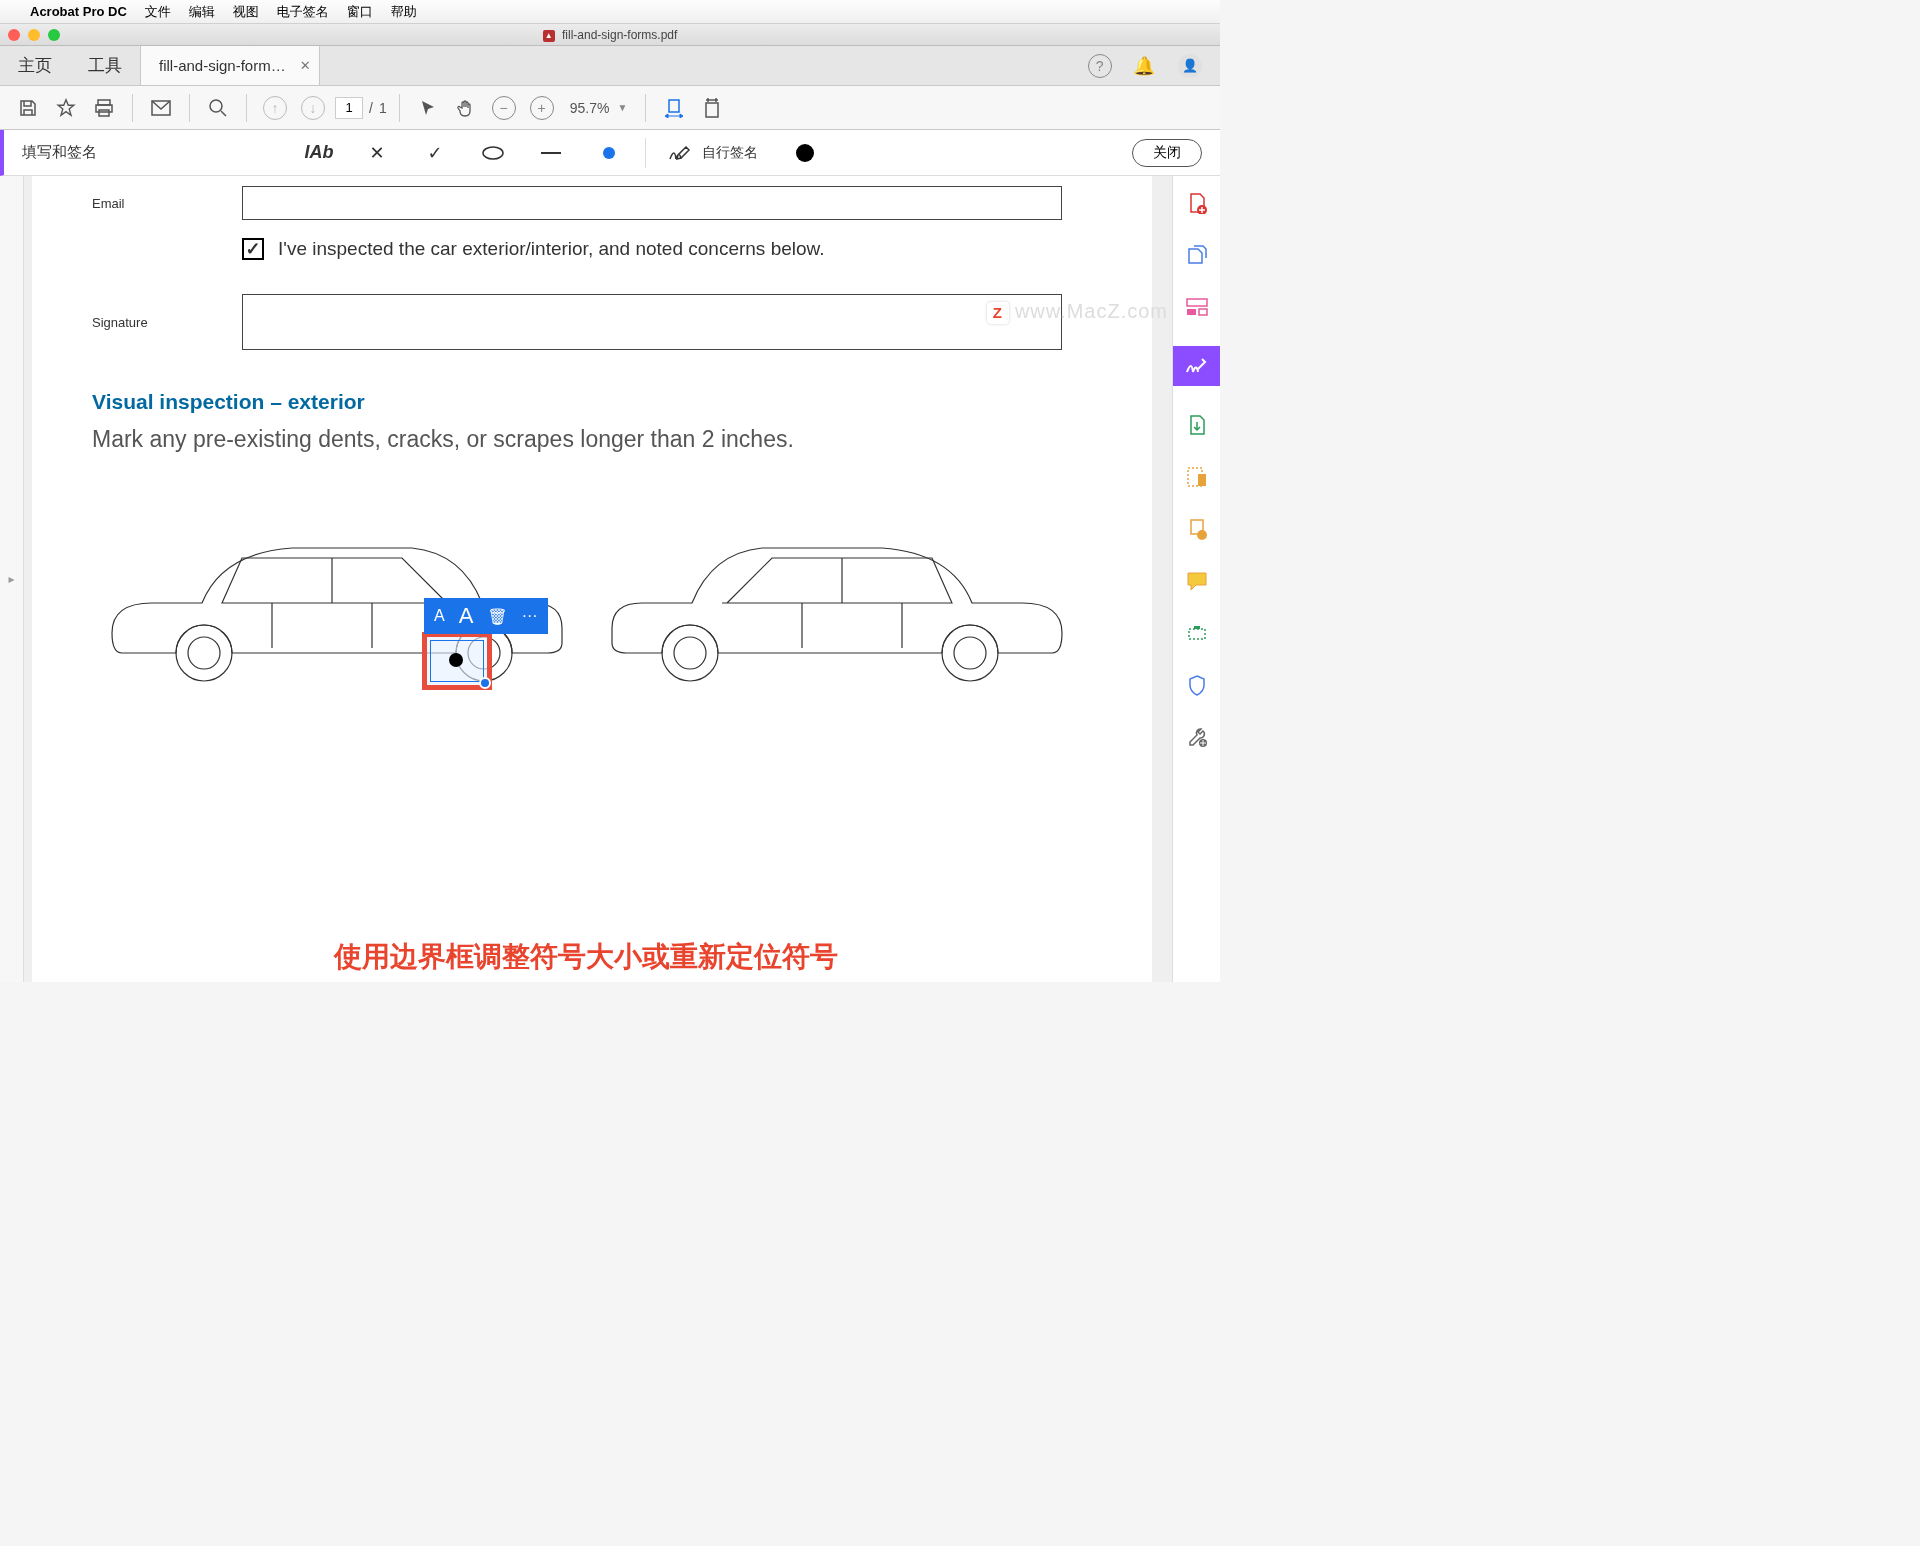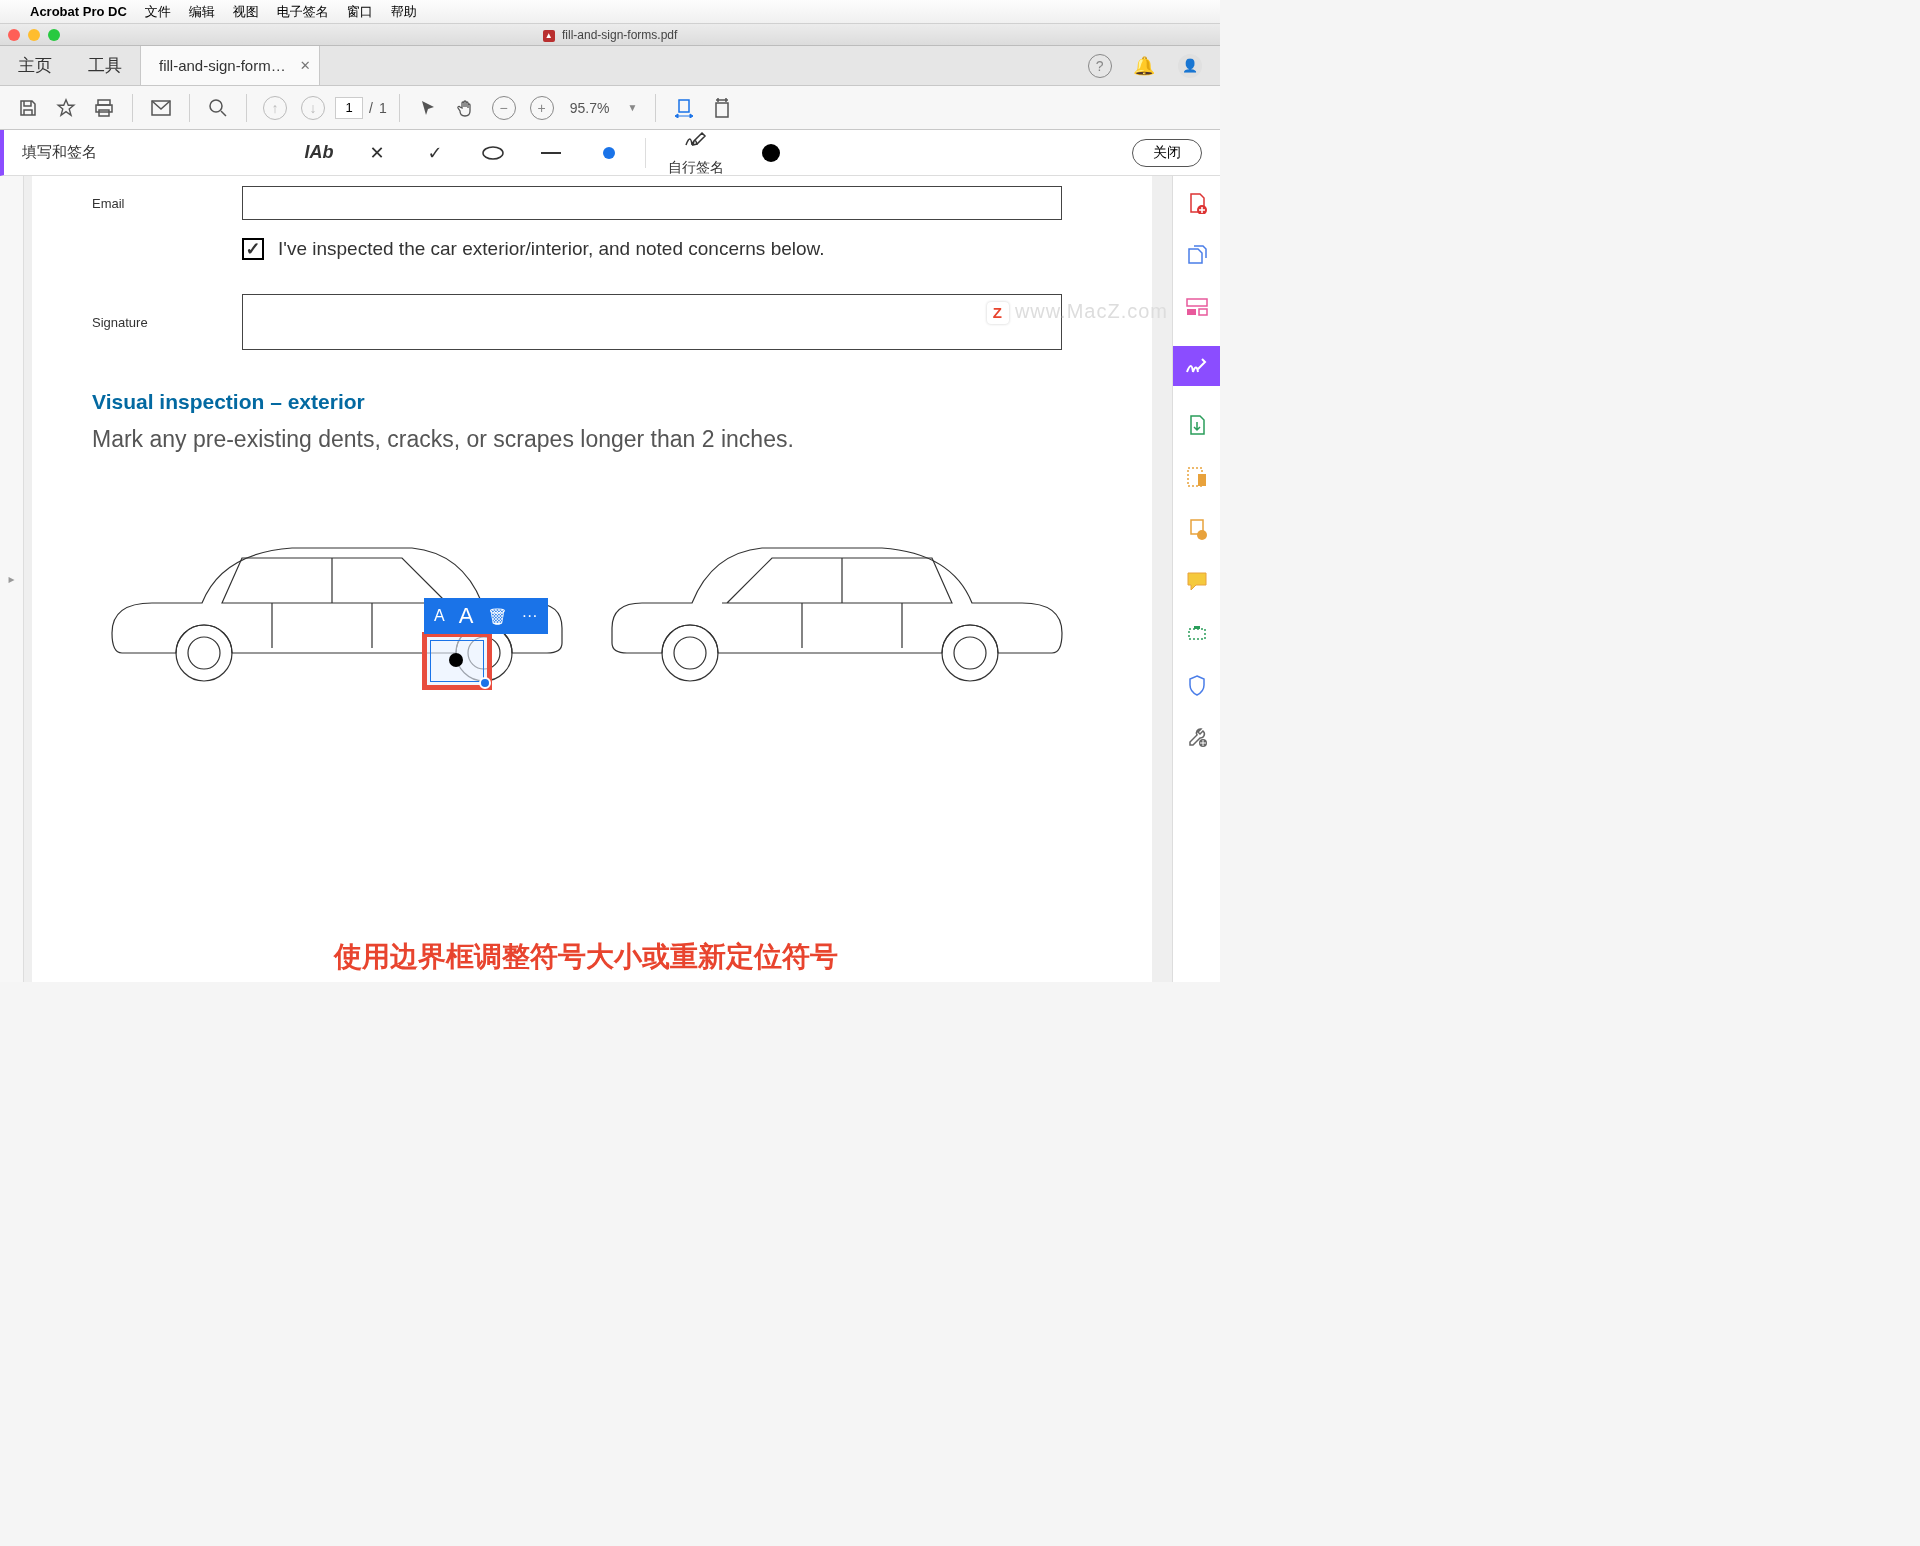--- a/index.html
+++ b/index.html
@@ -28,31 +28,31 @@
 .circ { width: 24px; height: 24px; border: 1.5px solid #888; border-radius: 50%; display: flex; align-items: center; justify-content: center; color: #888; font-size: 14px; }
 .bell { color: #999; font-size: 18px; }
 .avatar { width: 24px; height: 24px; background: #e0e0e0; border-radius: 50%; display:flex;align-items:center;justify-content:center;color:#bbb;font-size:13px;}
 
 
 .maintoolbar { height: 44px; background: #f7f7f7; border-bottom: 1px solid #c8c8c8; display: flex; align-items: center; padding: 0 12px; gap: 6px; }
 .tb-btn { width: 32px; height: 32px; display: flex; align-items: center; justify-content: center; color: #555; }
 .tb-sep { width: 1px; height: 28px; background: #d0d0d0; margin: 0 6px; }
 .page-ind { display: flex; align-items: center; gap: 6px; font-size: 14px; color: #555; }
 .page-ind input { width: 28px; text-align: center; border: 1px solid #ccc; height: 22px; font-size: 13px; }
-.zoom-box { display: flex; align-items: center; gap: 18px; font-size: 14px; color: #555; padding: 0 6px; }
+.zoom-box { display: flex; align-items: center; gap: 8px; font-size: 14px; color: #555; padding: 0 6px; }
 .zoom-box .caret { font-size: 10px; color: #888; }
 
 
 .fillbar { height: 46px; background: #fff; border-bottom: 1px solid #ddd; display: flex; align-items: center; padding: 0 18px; gap: 8px; position: relative; border-left: 4px solid #8b4dff; }
 .fillbar .label { font-size: 15px; color: #333; margin-right: 40px; }
 .fillbar .tools { display: flex; gap: 30px; align-items: center; margin-left: 160px; }
 .fillbar .tool { width: 28px; height: 28px; display: flex; align-items: center; justify-content: center; color: #333; font-size: 18px; }
 .fillbar .dot-tool { width: 12px; height: 12px; background: #1a73e8; border-radius: 50%; }
 .fillbar .sep2 { width: 1px; height: 30px; background: #ddd; margin: 0 14px; }
-.fillbar .selfSign { display: flex; align-items: center; gap: 10px; font-size: 14px; color: #333; flex-direction: column; }
+.fillbar .selfSign { display: flex; align-items: center; gap: 10px; font-size: 14px; color: #333; }
 .fillbar .blackdot { width: 18px; height: 18px; background: #000; border-radius: 50%; margin-left: 30px; }
 .fillbar .closebtn { position: absolute; right: 18px; border: 1.5px solid #555; border-radius: 18px; padding: 4px 20px; font-size: 14px; background: #fff; }
 
 
 .workspace { position: absolute; top: 176px; bottom: 0; left: 0; right: 0; display: flex; }
 .leftgutter { width: 24px; background: #f7f7f7; border-right: 1px solid #ddd; display: flex; align-items: center; justify-content: center; color: #999; font-size: 12px; }
 .docarea { flex: 1; background: #efefef; overflow: hidden; position: relative; }
 .page { background: #fff; margin: 0 0 0 8px; width: 1120px; height: 100%; position: relative; padding: 10px 60px; }
 .rightpanel { width: 48px; background: #fff; border-left: 1px solid #ddd; display: flex; flex-direction: column; align-items: center; padding-top: 14px; gap: 26px; }
 .rp-item { width: 26px; height: 26px; display: flex; align-items: center; justify-content: center; font-size: 18px; }

